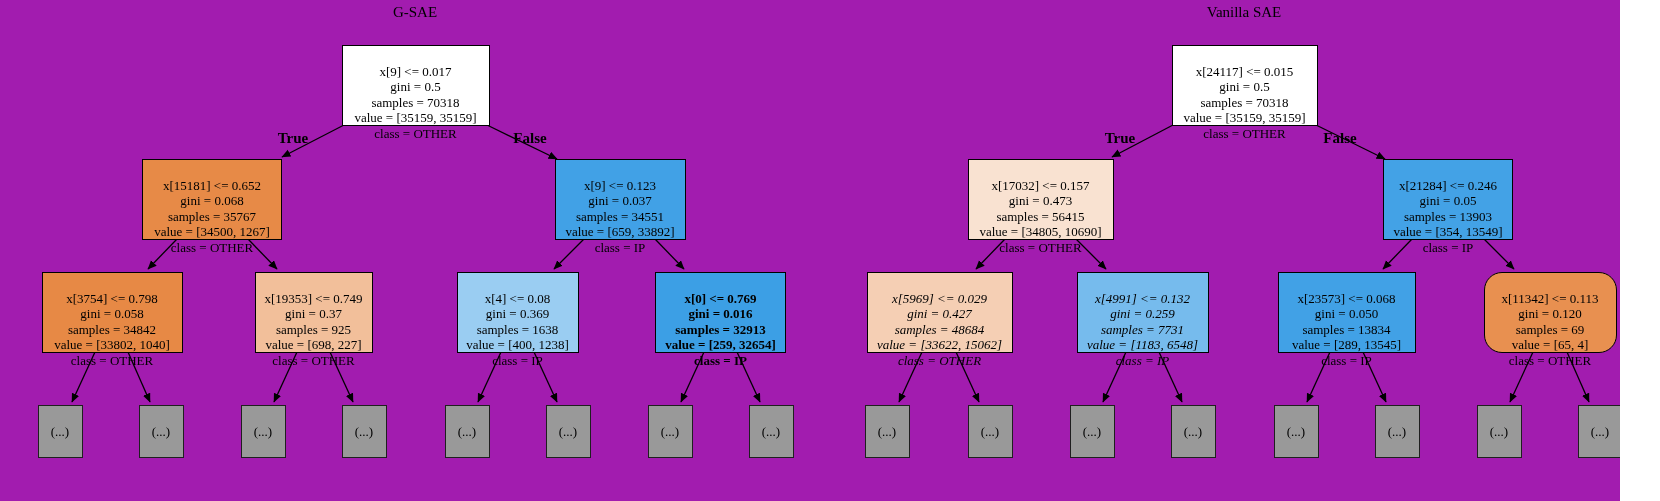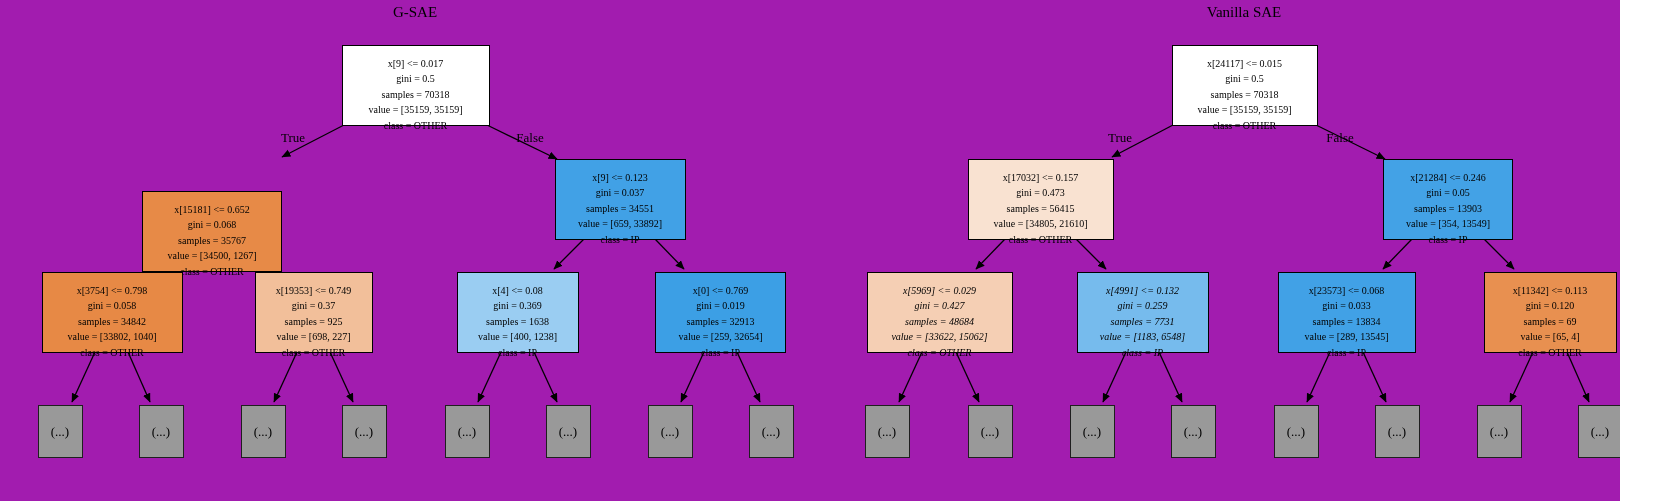--- a/index.html
+++ b/index.html
@@ -1,27 +1,27 @@
 <!DOCTYPE html>
 <html><head>
 <meta charset="utf-8">
 <style>
   html,body{margin:0;padding:0;background:#ffffff;}
   #canvas{position:relative;width:1620px;height:501px;background:#a21caf;overflow:hidden;
           font-family:"Liberation Serif", serif;}
   .tree-title{position:absolute;transform:translate(-50%,0);font-size:15px;color:#000;white-space:nowrap;}
   .inode{position:absolute;left:calc(var(--cx)*1px - var(--w)*1px/2);top:calc(var(--t)*1px);
          width:calc(var(--w)*1px);height:81px;border:1.3px solid #000;box-sizing:border-box;
-         text-align:center;font-size:10px;line-height:15.4px;padding-top:10px;color:#000;
+         text-align:center;font-size:13px;line-height:15.4px;padding-top:18px;color:#000;
          white-space:nowrap;overflow:visible;}
   .inode .ln{width:100%;}
   .leaf{position:absolute;left:calc(var(--cx)*1px - 22.5px);top:405px;width:45px;height:53px;
         border:1.6px solid #1f1f1f;box-sizing:border-box;display:flex;align-items:center;
         justify-content:center;font-size:13px;color:#000;}
-  .edge-label{position:absolute;transform:translate(-50%,-50%);font-size:13px;color:#000;white-space:nowrap;}
+  .edge-label{position:absolute;transform:translate(-50%,-50%);font-size:15px;color:#000;white-space:nowrap;font-weight:bold;}
   svg.edges{position:absolute;left:0;top:0;pointer-events:none;}
 </style>
 </head>
 <body>
 
 <div id="canvas">
 
   <div class="tree-title" style="left:415px;top:4px">G-SAE</div>
   <div class="tree-title" style="left:1244px;top:4px">Vanilla SAE</div>
 
@@ -69,21 +69,21 @@
   <div class="edge-label" style="left:1120px;top:138px">True</div>
   <div class="edge-label" style="left:1340px;top:138px">False</div>
 
   <div class="inode" style="--cx: 415.5; --t: 45; --w: 148; background-color: rgb(255, 255, 255);">
     <div class="ln">x[9] &lt;= 0.017</div>
     <div class="ln">gini = 0.5</div>
     <div class="ln">samples = 70318</div>
     <div class="ln">value = [35159, 35159]</div>
     <div class="ln">class = OTHER</div>
   </div>
-  <div class="inode" style="--cx: 212; --t: 159; --w: 140; background-color: rgb(231, 138, 71); margin-top: 32px;">
+  <div class="inode" style="--cx: 212; --t: 159; --w: 140; background-color: rgb(231, 138, 71);">
     <div class="ln">x[15181] &lt;= 0.652</div>
     <div class="ln">gini = 0.068</div>
     <div class="ln">samples = 35767</div>
     <div class="ln">value = [34500, 1267]</div>
     <div class="ln">class = OTHER</div>
   </div>
   <div class="inode" style="--cx: 620; --t: 159; --w: 131; background-color: rgb(65, 161, 230);">
     <div class="ln">x[9] &lt;= 0.123</div>
     <div class="ln">gini = 0.037</div>
     <div class="ln">samples = 34551</div>
@@ -104,40 +104,40 @@
     <div class="ln">value = [698, 227]</div>
     <div class="ln">class = OTHER</div>
   </div>
   <div class="inode" style="--cx: 517.5; --t: 272; --w: 122; background-color: rgb(154, 205, 242);">
     <div class="ln">x[4] &lt;= 0.08</div>
     <div class="ln">gini = 0.369</div>
     <div class="ln">samples = 1638</div>
     <div class="ln">value = [400, 1238]</div>
     <div class="ln">class = IP</div>
   </div>
-  <div class="inode" style="--cx: 720.5; --t: 272; --w: 131; background-color: rgb(60, 159, 229);">
+  <div class="inode" style="--cx: 720.5; --t: 272; --w: 131; background-color: rgb(60, 159, 229); font-weight: bold;">
     <div class="ln">x[0] &lt;= 0.769</div>
-    <div class="ln">gini = 0.019</div>
+    <div class="ln">gini = 0.016</div>
     <div class="ln">samples = 32913</div>
     <div class="ln">value = [259, 32654]</div>
     <div class="ln">class = IP</div>
   </div>
 
   <div class="inode" style="--cx: 1244.5; --t: 45; --w: 146; background-color: rgb(255, 255, 255);">
     <div class="ln">x[24117] &lt;= 0.015</div>
     <div class="ln">gini = 0.5</div>
     <div class="ln">samples = 70318</div>
     <div class="ln">value = [35159, 35159]</div>
     <div class="ln">class = OTHER</div>
   </div>
   <div class="inode" style="--cx: 1040.5; --t: 159; --w: 146; background-color: rgb(249, 226, 209); text-align: center;">
     <div class="ln">x[17032] &lt;= 0.157</div>
     <div class="ln">gini = 0.473</div>
     <div class="ln">samples = 56415</div>
-    <div class="ln">value = [34805, 21610]</div>
+    <div class="ln">value = [34805, 10690]</div>
     <div class="ln">class = OTHER</div>
   </div>
   <div class="inode" style="--cx: 1448; --t: 159; --w: 130; background-color: rgb(67, 162, 230);">
     <div class="ln">x[21284] &lt;= 0.246</div>
     <div class="ln">gini = 0.05</div>
     <div class="ln">samples = 13903</div>
     <div class="ln">value = [354, 13549]</div>
     <div class="ln">class = IP</div>
   </div>
   <div class="inode" style="--cx: 939.5; --t: 272; --w: 146; background-color: rgb(245, 207, 180); font-style: italic;">
@@ -149,26 +149,26 @@
   </div>
   <div class="inode" style="--cx: 1142.5; --t: 272; --w: 132; background-color: rgb(118, 187, 237); font-style: italic;">
     <div class="ln">x[4991] &lt;= 0.132</div>
     <div class="ln">gini = 0.259</div>
     <div class="ln">samples = 7731</div>
     <div class="ln">value = [1183, 6548]</div>
     <div class="ln">class = IP</div>
   </div>
   <div class="inode" style="--cx: 1346.5; --t: 272; --w: 138; background-color: rgb(65, 161, 230);">
     <div class="ln">x[23573] &lt;= 0.068</div>
-    <div class="ln">gini = 0.033</div>
+    <div class="ln">gini = 0.050</div>
     <div class="ln">samples = 13834</div>
     <div class="ln">value = [289, 13545]</div>
     <div class="ln">class = IP</div>
   </div>
-  <div class="inode" style="--cx: 1550; --t: 272; --w: 133; background-color: rgb(232, 144, 80);">
+  <div class="inode" style="--cx: 1550; --t: 272; --w: 133; background-color: rgb(232, 144, 80); border-radius: 18px;">
     <div class="ln">x[11342] &lt;= 0.113</div>
     <div class="ln">gini = 0.120</div>
     <div class="ln">samples = 69</div>
     <div class="ln">value = [65, 4]</div>
     <div class="ln">class = OTHER</div>
   </div>
 
   <div class="leaf" style="--cx: 60; background-color: rgb(153, 153, 153);">(...)</div>
   <div class="leaf" style="--cx: 161; background-color: rgb(153, 153, 153);">(...)</div>
   <div class="leaf" style="--cx: 263; background-color: rgb(153, 153, 153);">(...)</div>

